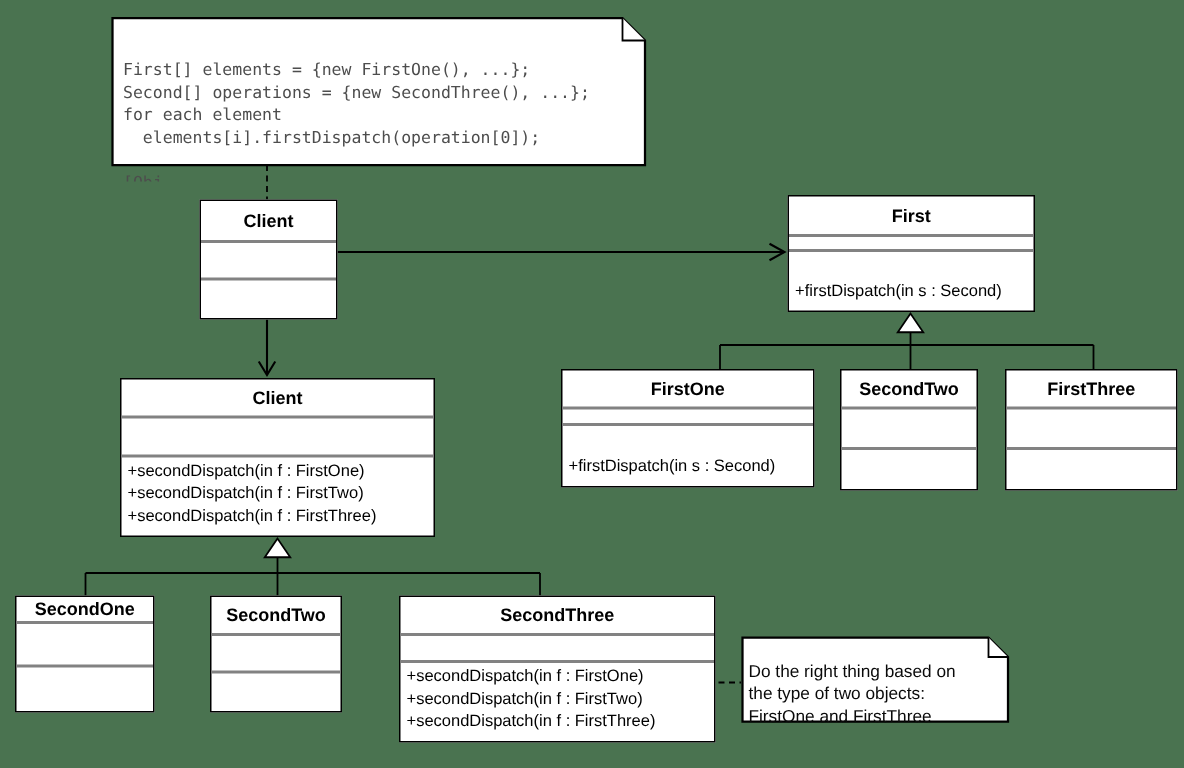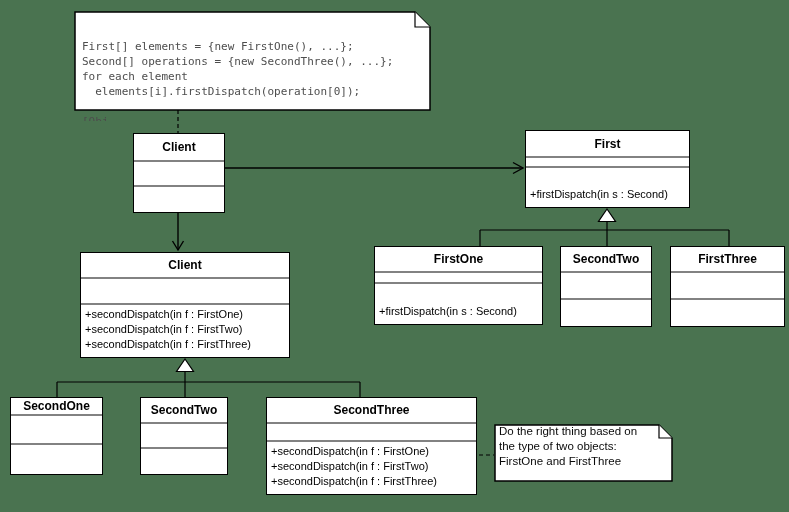--- a/index.html
+++ b/index.html
@@ -71,21 +71,21 @@
   
   .note-text{position:absolute;z-index:2;color:#000}
   #code-note-text{
     left:76px;top:13px;width:350px;height:96px;overflow:hidden;
     padding:14px 0 0 6px;box-sizing:border-box;
     font-family:"DejaVu Sans Mono","Liberation Mono",monospace;
     font-size:11px;line-height:15px;color:#4d4d4d;margin-top:12px;
   }
   .code-line{height:15px;white-space:pre}
   #comment-note-text{
-    left:499px;top:424px;width:168px;
+    left:499px;top:441px;width:168px;
     font-size:11.5px;line-height:15px;color:#0a0a0a;
   }
   .comment-line{height:15px;white-space:nowrap}
 </style>
 </head>
 <body>
 
 <svg id="overlay" width="789" height="512" viewBox="0 0 789 512">
 
   <g>

